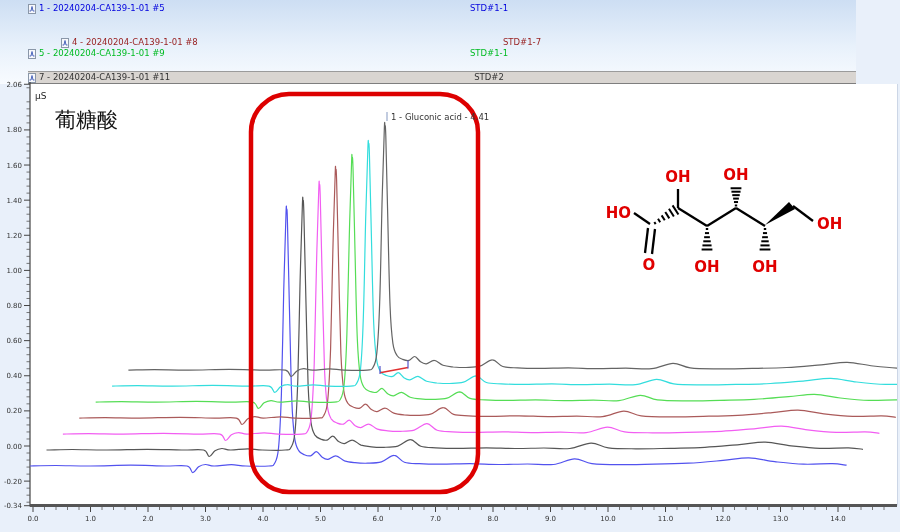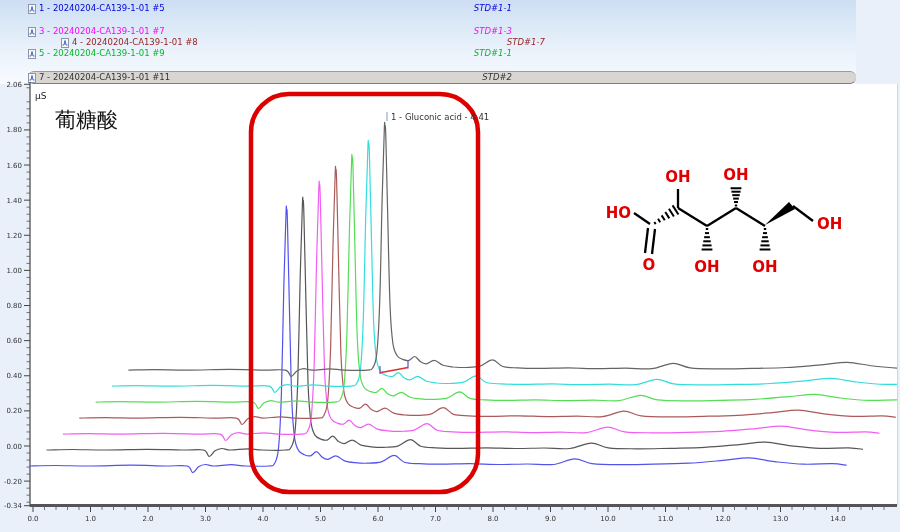--- a/index.html
+++ b/index.html
@@ -4,64 +4,56 @@
 <style>
   html,body{margin:0;padding:0;}
   .screen{position:relative;width:900px;height:532px;background:#e9f0fa;overflow:hidden;
           font-family:"DejaVu Sans",sans-serif;}
   .legend{position:absolute;left:0;top:0;width:856px;height:84px;
           background:linear-gradient(180deg,#cddef3 0%,#e8f1fb 55%,#f8fbff 100%);}
   .lrow{position:absolute;left:28px;right:0;height:11px;font-size:8.5px;line-height:11px;white-space:nowrap;}
   .lrow.sel{background:#d9d5d1;border-top:1px solid #9b9b9b;border-bottom:1px solid #7e7e7e;}
   .licon{position:absolute;left:0;top:1px;width:8px;height:9px;}
   .lname{position:absolute;left:11px;}
-  .lstd{position:absolute;left:414px;width:70px;text-align:right;font-style:italic;}
+  .lstd{position:absolute;left:426px;width:70px;text-align:center;}
   .chartsvg{position:absolute;left:0;top:0;}
   .molsvg{position:absolute;left:598px;top:152px;}
   svg text{font-family:"DejaVu Sans",sans-serif;}
 </style>
 </head>
 <body>
 
 <div class="screen">
 
   <div class="legend" id="legend">
       <div class="lrow" style="top: 3px;">
         <span class="licon"><svg width="8" height="10" viewBox="0 0 8 10">
             <rect x="0.5" y="0.5" width="7" height="9" fill="#f7f8fc" stroke="#8a97a8" stroke-width="1"></rect>
             <path d="M1.5,7 L3,7 L4,2.5 L5,7 L6.5,7" fill="none" stroke="#3a57b5" stroke-width="0.9"></path>
           </svg></span>
         <span class="lname" style="color:#0000dd">1 - 20240204-CA139-1-01 #5</span>
         <span class="lstd" style="color:#0000dd">STD#1-1</span>
-      </div>
-      <div class="lrow" style="top: 25.6px;">
-        <span class="licon"><svg width="8" height="10" viewBox="0 0 8 10">
-            <rect x="0.5" y="0.5" width="7" height="9" fill="#f7f8fc" stroke="#8a97a8" stroke-width="1"></rect>
-            <path d="M1.5,7 L3,7 L4,2.5 L5,7 L6.5,7" fill="none" stroke="#3a57b5" stroke-width="0.9"></path>
-          </svg></span>
-        <span class="lname" style="color:#ff00ff">3 - 20240204-CA139-1-01 #7</span>
-        <span class="lstd" style="color:#ff00ff">STD#1-3</span>
       </div>
       <div class="lrow" style="top: 36.9px; margin-left: 33px;">
         <span class="licon"><svg width="8" height="10" viewBox="0 0 8 10">
             <rect x="0.5" y="0.5" width="7" height="9" fill="#f7f8fc" stroke="#8a97a8" stroke-width="1"></rect>
             <path d="M1.5,7 L3,7 L4,2.5 L5,7 L6.5,7" fill="none" stroke="#3a57b5" stroke-width="0.9"></path>
           </svg></span>
         <span class="lname" style="color:#992222">4 - 20240204-CA139-1-01 #8</span>
         <span class="lstd" style="color:#992222">STD#1-7</span>
       </div>
       <div class="lrow" style="top: 48.2px;">
         <span class="licon"><svg width="8" height="10" viewBox="0 0 8 10">
             <rect x="0.5" y="0.5" width="7" height="9" fill="#f7f8fc" stroke="#8a97a8" stroke-width="1"></rect>
             <path d="M1.5,7 L3,7 L4,2.5 L5,7 L6.5,7" fill="none" stroke="#3a57b5" stroke-width="0.9"></path>
           </svg></span>
         <span class="lname" style="color:#00bb22">5 - 20240204-CA139-1-01 #9</span>
         <span class="lstd" style="color:#00bb22">STD#1-1</span>
       </div>
-      <div class="lrow sel" style="top: 70.8px; border-radius: 6px;">
+      <div class="lrow sel" style="top: 70.8px;">
         <span class="licon"><svg width="8" height="10" viewBox="0 0 8 10">
             <rect x="0.5" y="0.5" width="7" height="9" fill="#f7f8fc" stroke="#8a97a8" stroke-width="1"></rect>
             <path d="M1.5,7 L3,7 L4,2.5 L5,7 L6.5,7" fill="none" stroke="#3a57b5" stroke-width="0.9"></path>
           </svg></span>
         <span class="lname" style="color:#333333">7 - 20240204-CA139-1-01 #11</span>
         <span class="lstd" style="color:#333333">STD#2</span>
       </div>
     </div>
 
   <svg class="chartsvg" width="900" height="532" viewBox="0 0 900 532">

